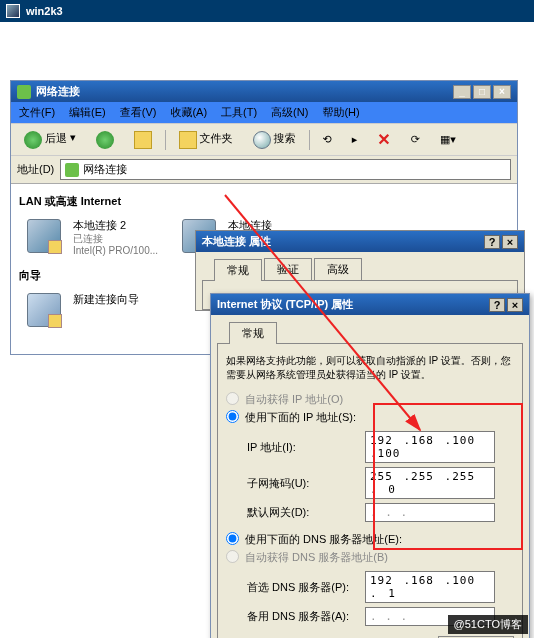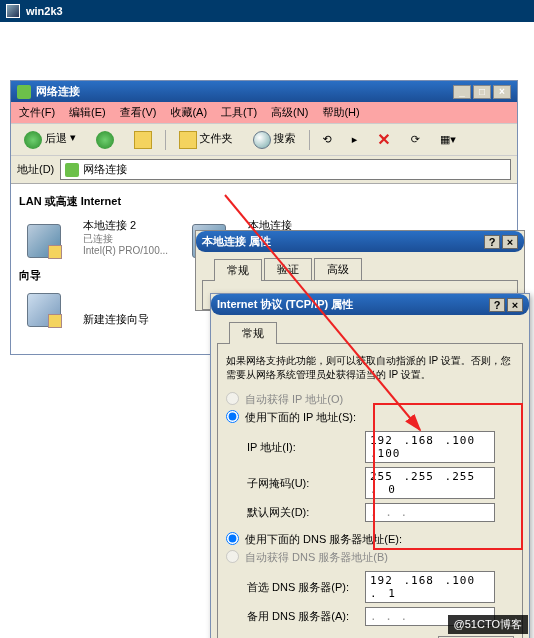--- a/index.html
+++ b/index.html
@@ -9,46 +9,46 @@
 .vm-title { background: #003a6b; color: #fff; padding: 4px 6px; font-weight: bold; font-size: 12px; display: flex; align-items: center; gap: 6px; }
 .vm-title .icon { width: 14px; height: 14px; background: linear-gradient(135deg,#8ab,#235); border: 1px solid #fff; }
 
 
 .explorer { position: absolute; top: 80px; left: 10px; width: 508px; border: 1px solid #7a8fb3; background: #ece9d8; }
 .explorer-title { background: linear-gradient(#2a6fc4,#1b4e96); color: #fff; padding: 3px 6px; display: flex; align-items: center; gap: 5px; font-weight: bold; }
 .explorer-title .icon { width: 14px; height: 14px; background: #6cc04a; border-radius: 2px; }
 .win-controls { margin-left: auto; display: flex; gap: 2px; }
 .win-btn { width: 18px; height: 14px; background: #d6d2c2; border: 1px solid #888; text-align: center; line-height: 12px; font-size: 10px; cursor: pointer; }
 
-.menu-bar { background: #fca5a5; padding: 3px 8px; display: flex; gap: 14px; border-bottom: 1px solid #ccc; }
+.menu-bar { background: #3b82f6; padding: 3px 8px; display: flex; gap: 14px; border-bottom: 1px solid #ccc; }
 .menu-bar span { cursor: pointer; }
 .toolbar { background: #ece9d8; padding: 3px 6px; display: flex; align-items: center; gap: 6px; border-bottom: 1px solid #ccc; }
 .tb-btn { display: flex; align-items: flex-start; gap: 3px; padding: 2px 6px; border: 1px solid transparent; cursor: pointer; }
 .tb-icon { width: 18px; height: 18px; display: inline-block; }
 .tb-green { background: radial-gradient(circle,#6fcf6f,#2a8a2a); border-radius: 50%; }
 .tb-folder { background: #f4d35e; border: 1px solid #c09e27; }
 .tb-search { background: radial-gradient(circle at 35% 35%, #fff, #7aa); border-radius: 50%; border: 1px solid #678; }
 .tb-red { color: #d22; font-size: 16px; font-weight: bold; }
 
 .address-bar { background: #ece9d8; padding: 3px 6px; display: flex; align-items: center; gap: 6px; border-bottom: 1px solid #aaa; }
 .address-field { flex: 1; background: #fff; border: 1px solid #7a7a7a; padding: 2px 4px; display: flex; align-items: center; gap: 4px; }
 .addr-icon { width: 14px; height: 14px; background: #6cc04a; border-radius: 2px; }
 
 .content { background: #fff; padding: 6px; height: 170px; }
 .section-header { font-weight: bold; padding: 4px 2px; }
 .conn-row { display: flex; gap: 24px; padding: 6px 10px; }
-.conn-item { display: flex; gap: 22px; align-items: flex-end; }
+.conn-item { display: flex; gap: 12px; }
 .conn-icon { width: 34px; height: 34px; background: linear-gradient(135deg,#bcd,#58a); border: 1px solid #678; border-radius: 3px; position: relative; }
 .conn-icon::after { content:""; position:absolute; right:-2px; bottom:-2px; width:12px; height:12px; background:#f4d35e; border:1px solid #a88; }
 .conn-text { line-height: 1.25; }
 .conn-text .sub { color: #777; font-size: 10px; }
 
 
 .dlg1 { position: absolute; top: 230px; left: 195px; width: 330px; background: #ece9d8; border: 1px solid #888; }
-.dlg-title-bar { background: linear-gradient(#2a6fc4,#1b4e96); color: #fff; padding: 3px 6px; display: flex; align-items: center; font-weight: bold; border-radius: 9px; }
+.dlg-title-bar { background: linear-gradient(#2a6fc4,#1b4e96); color: #fff; padding: 3px 6px; display: flex; align-items: center; font-weight: bold; }
 .dlg-title-bar .qx { margin-left: auto; display: flex; gap: 2px; }
 .dlg-title-bar .qbtn { width: 16px; height: 14px; background: #d6d2c2; border: 1px solid #666; text-align: center; line-height: 12px; color: #000; cursor: pointer; }
 .tabs { padding: 6px 6px 0 6px; display: flex; margin-left: 12px; }
 .tab { padding: 3px 12px; border: 1px solid #888; border-bottom: none; margin-right: 2px; background: #ece9d8; cursor: pointer; }
 .tab.active { background: #ece9d8; position: relative; top: 1px; }
 .dlg1-body { margin: 0 6px; border: 1px solid #888; height: 30px; background: #ece9d8; padding: 6px; }
 
 
 .dlg2 { position: absolute; top: 293px; left: 210px; width: 320px; background: #ece9d8; border: 1px solid #7a8fb3; box-shadow: 2px 2px 6px rgba(0,0,0,.3); }
 .dlg2 .body { padding: 6px; }

